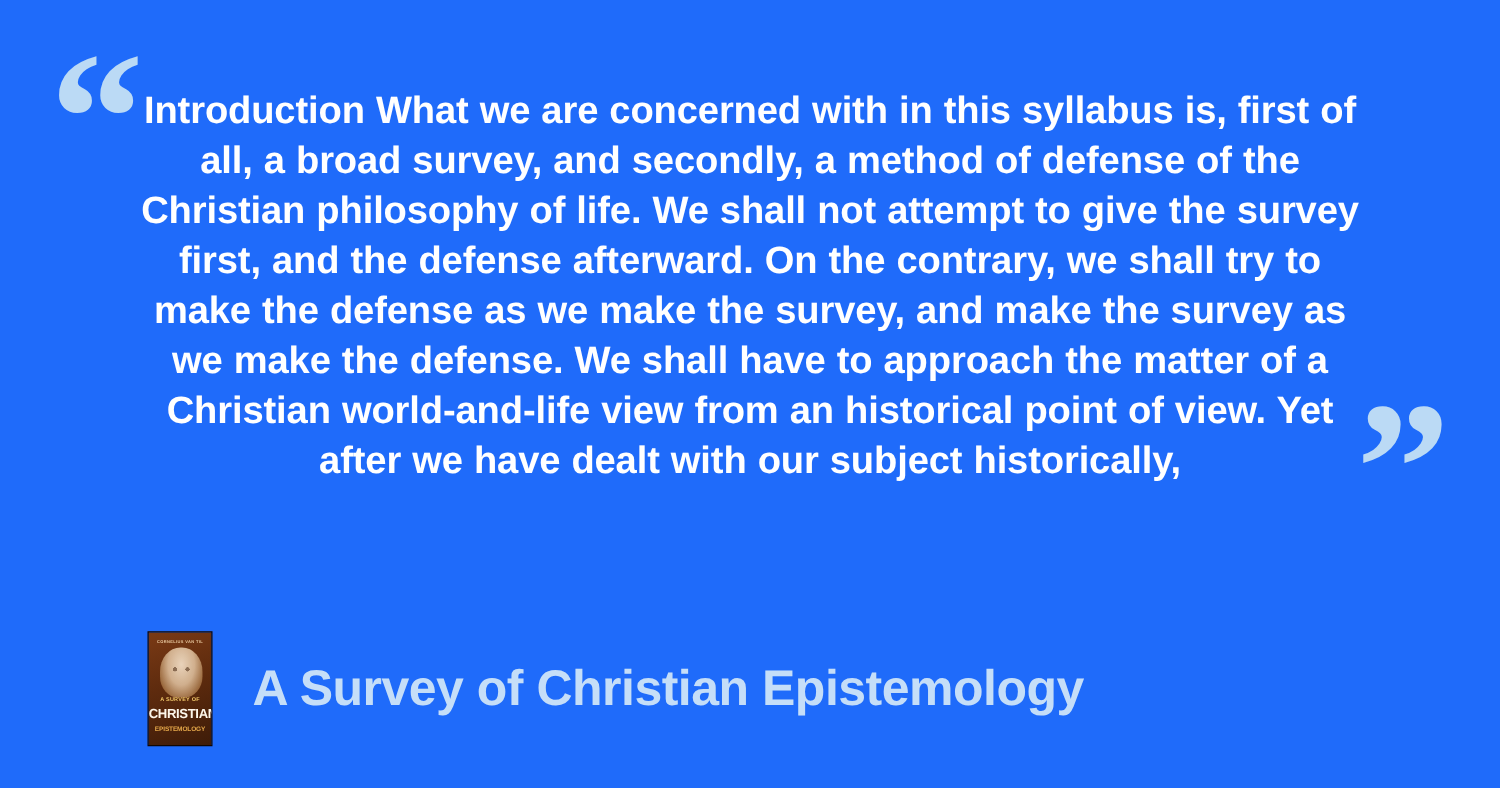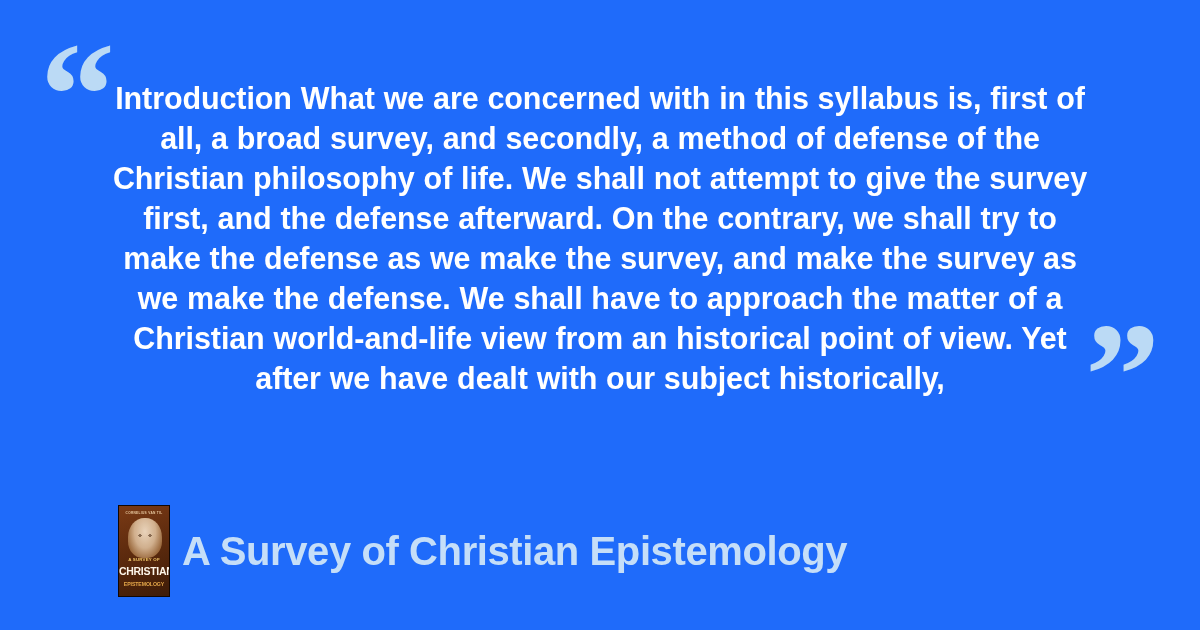--- a/index.html
+++ b/index.html
@@ -42,21 +42,21 @@
   .quote-mark-close {
     right: 42px;
     top: 300px;
     font-size: 150px;
   }
 
   
   .quote-block {
     position: absolute;
     left: 110px;
-    top: 78px;
+    top: 68px;
     width: 980px;
     text-align: center;
   }
   .quote-text {
     margin: 0;
     color: #ffffff;
     font-family: "Liberation Sans", sans-serif;
     font-weight: 700;
     font-size: 30.5px;
     line-height: 40px;
@@ -143,21 +143,21 @@
     letter-spacing: -0.3px;
   }
   .book-cover .cover-line3 {
     bottom: 9px;
     font-size: 5.2px;
     color: #e5a84a;
     letter-spacing: -0.1px;
   }
 
   .footer-text {
-    margin-left: 12px;
+    margin-left: 32px;
     display: flex;
     flex-direction: column;
     justify-content: center;
     gap: 26px;
   }
   .footer-title {
     margin: 0;
     color: #c5def8;
     font-family: "Liberation Sans", sans-serif;
     font-weight: 700;

